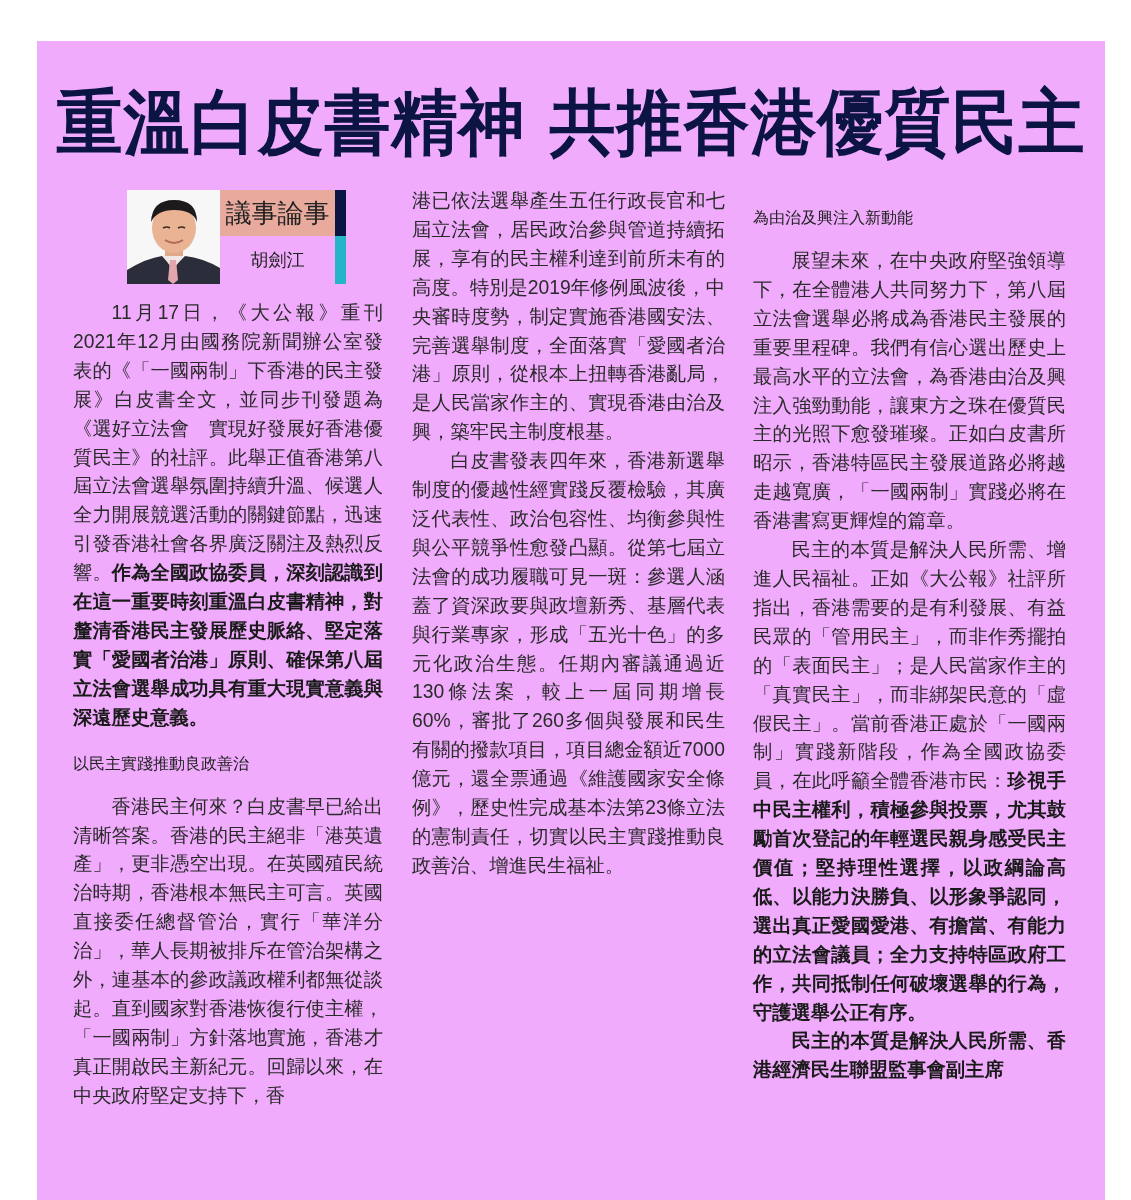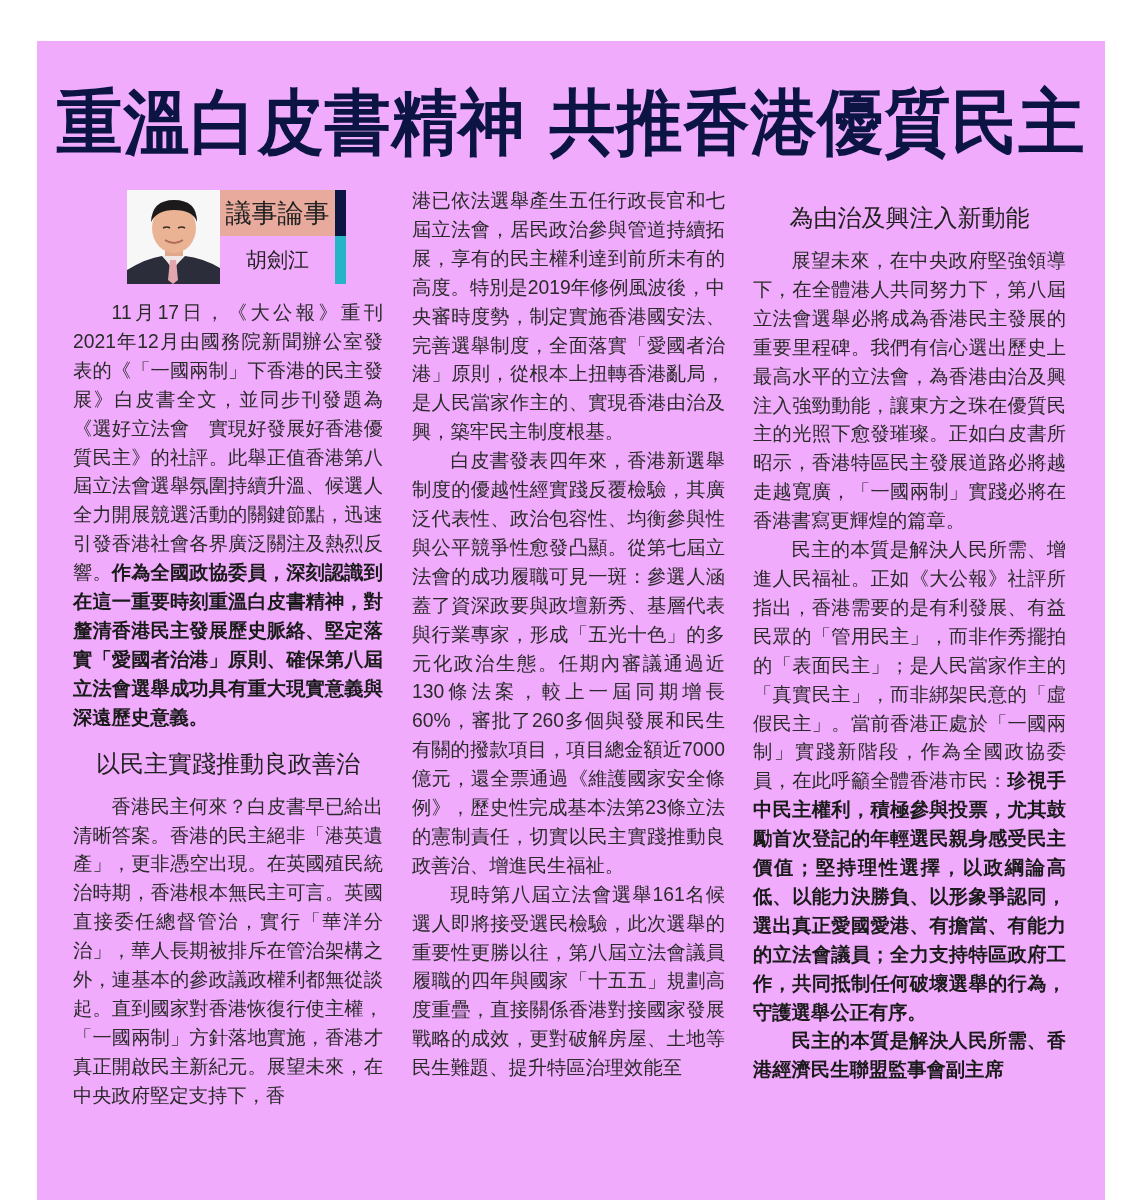--- a/index.html
+++ b/index.html
@@ -20,39 +20,39 @@
     font-size: 19.3px; line-height: 28.9px; color: #2a2a2a;
     text-align: justify;
   }
   .col1 { left: 36px; width: 310px; top: 258px; }
   .col2 { left: 375px; width: 313px; }
   .col3 { left: 716px; width: 313px; }
   .col p { margin: 0; text-indent: 2em; }
   .col p.noindent { text-indent: 0; }
   .bold { font-weight: bold; color: #1a1a1a; }
   .subhead {
-    font-family: "DejaVu Sans", sans-serif; font-size: 24px; line-height: 30px;
-    text-align: center; color: #222; margin: 16px 0 14px 0; font-weight: normal;
+    font-family: "DejaVu Sans", sans-serif; font-size: 16px; line-height: 30px;
+    text-align: left; color: #222; margin: 16px 0 14px 0; font-weight: normal;
   }
   .author-box {
     position: absolute; left: 90px; top: 149px; width: 222px; height: 94px;
   }
   .photo {
     position: absolute; left: 0; top: 0; width: 93px; height: 94px;
     background: #ffffff; overflow: hidden;
   }
   .photo svg { display: block; }
   .col-tag {
     position: absolute; left: 93px; top: 0; width: 115px; height: 46px;
     background: #e8aa9d; color: #222;
     font-family: "DejaVu Sans", sans-serif; font-size: 26px; line-height: 46px; text-align: center;
   }
   .author-name {
     position: absolute; left: 93px; top: 46px; width: 115px; height: 48px;
-    color: #222; font-family: "DejaVu Sans", sans-serif; font-size: 21px; line-height: 48px; text-align: center;
+    color: #222; font-family: "DejaVu Sans", sans-serif; font-size: 18px; line-height: 48px; text-align: center;
   }
   .bar-top { position: absolute; left: 208px; top: 0; width: 11px; height: 46px; background: #0c1444; }
   .bar-bottom { position: absolute; left: 208px; top: 46px; width: 11px; height: 48px; background: #27b3c8; }
   .sig { font-weight: bold; color: #1a1a1a; }
 </style>
 </head>
 <body>
 
 <div class="panel">
 
@@ -75,27 +75,26 @@
     </div>
     <div class="col-tag">議事論事</div>
     <div class="author-name">胡劍江</div>
     <div class="bar-top"></div>
     <div class="bar-bottom"></div>
   </div>
 
   <div class="col col1">
     <p><span>11月17日，《大公報》重刊2021年12月由國務院新聞辦公室發表的《「一國兩制」下香港的民主發展》白皮書全文，並同步刊發題為《選好立法會　實現好發展好香港優質民主》的社評。此舉正值香港第八屆立法會選舉氛圍持續升溫、候選人全力開展競選活動的關鍵節點，迅速引發香港社會各界廣泛關注及熱烈反響。</span><span class="bold">作為全國政協委員，深刻認識到在這一重要時刻重溫白皮書精神，對釐清香港民主發展歷史脈絡、堅定落實「愛國者治港」原則、確保第八屆立法會選舉成功具有重大現實意義與深遠歷史意義。</span></p>
     <div class="subhead">以民主實踐推動良政善治</div>
-    <p>香港民主何來？白皮書早已給出清晰答案。香港的民主絕非「港英遺產」，更非憑空出現。在英國殖民統治時期，香港根本無民主可言。英國直接委任總督管治，實行「華洋分治」，華人長期被排斥在管治架構之外，連基本的參政議政權利都無從談起。直到國家對香港恢復行使主權，「一國兩制」方針落地實施，香港才真正開啟民主新紀元。展望未來，在中央政府堅定支持下，香</p>
+    <p>香港民主何來？白皮書早已給出清晰答案。香港的民主絕非「港英遺產」，更非憑空出現。在英國殖民統治時期，香港根本無民主可言。英國直接委任總督管治，實行「華洋分治」，華人長期被排斥在管治架構之外，連基本的參政議政權利都無從談起。直到國家對香港恢復行使主權，「一國兩制」方針落地實施，香港才真正開啟民主新紀元。回歸以來，在中央政府堅定支持下，香</p>
   </div>
 
   <div class="col col2">
     <p class="noindent">港已依法選舉產生五任行政長官和七屆立法會，居民政治參與管道持續拓展，享有的民主權利達到前所未有的高度。特別是2019年修例風波後，中央審時度勢，制定實施香港國安法、完善選舉制度，全面落實「愛國者治港」原則，從根本上扭轉香港亂局，是人民當家作主的、實現香港由治及興，築牢民主制度根基。</p>
     <p>白皮書發表四年來，香港新選舉制度的優越性經實踐反覆檢驗，其廣泛代表性、政治包容性、均衡參與性與公平競爭性愈發凸顯。從第七屆立法會的成功履職可見一斑：參選人涵蓋了資深政要與政壇新秀、基層代表與行業專家，形成「五光十色」的多元化政治生態。任期內審議通過近130條法案，較上一屆同期增長60%，審批了260多個與發展和民生有關的撥款項目，項目總金額近7000億元，還全票通過《維護國家安全條例》，歷史性完成基本法第23條立法的憲制責任，切實以民主實踐推動良政善治、增進民生福祉。</p>
-    <p>現時第八屆立法會選舉161名候選人即將接受選民檢驗，此次選舉的重要性更勝以往，第八屆立法會議員履職的四年與國家「十五五」規劃高度重疊，直接關係香港對接國家發展戰略的成效，更對破解房屋、土地等民生難題、提升特區治理效能至</p>
   </div>
 
   <div class="col col3">
     <div class="subhead">為由治及興注入新動能</div>
     <p>展望未來，在中央政府堅強領導下，在全體港人共同努力下，第八屆立法會選舉必將成為香港民主發展的重要里程碑。我們有信心選出歷史上最高水平的立法會，為香港由治及興注入強勁動能，讓東方之珠在優質民主的光照下愈發璀璨。正如白皮書所昭示，香港特區民主發展道路必將越走越寬廣，「一國兩制」實踐必將在香港書寫更輝煌的篇章。</p>
     <p><span>民主的本質是解決人民所需、增進人民福祉。正如《大公報》社評所指出，香港需要的是有利發展、有益民眾的「管用民主」，而非作秀擺拍的「表面民主」；是人民當家作主的「真實民主」，而非綁架民意的「虛假民主」。當前香港正處於「一國兩制」實踐新階段，作為全國政協委員，在此呼籲全體香港市民：</span><span class="bold">珍視手中民主權利，積極參與投票，尤其鼓勵首次登記的年輕選民親身感受民主價值；堅持理性選擇，以政綱論高低、以能力決勝負、以形象爭認同，選出真正愛國愛港、有擔當、有能力的立法會議員；全力支持特區政府工作，共同抵制任何破壞選舉的行為，守護選舉公正有序。</span></p>
     <p class="sig">民主的本質是解決人民所需、香港經濟民生聯盟監事會副主席</p>
   </div>
 
 </div>

